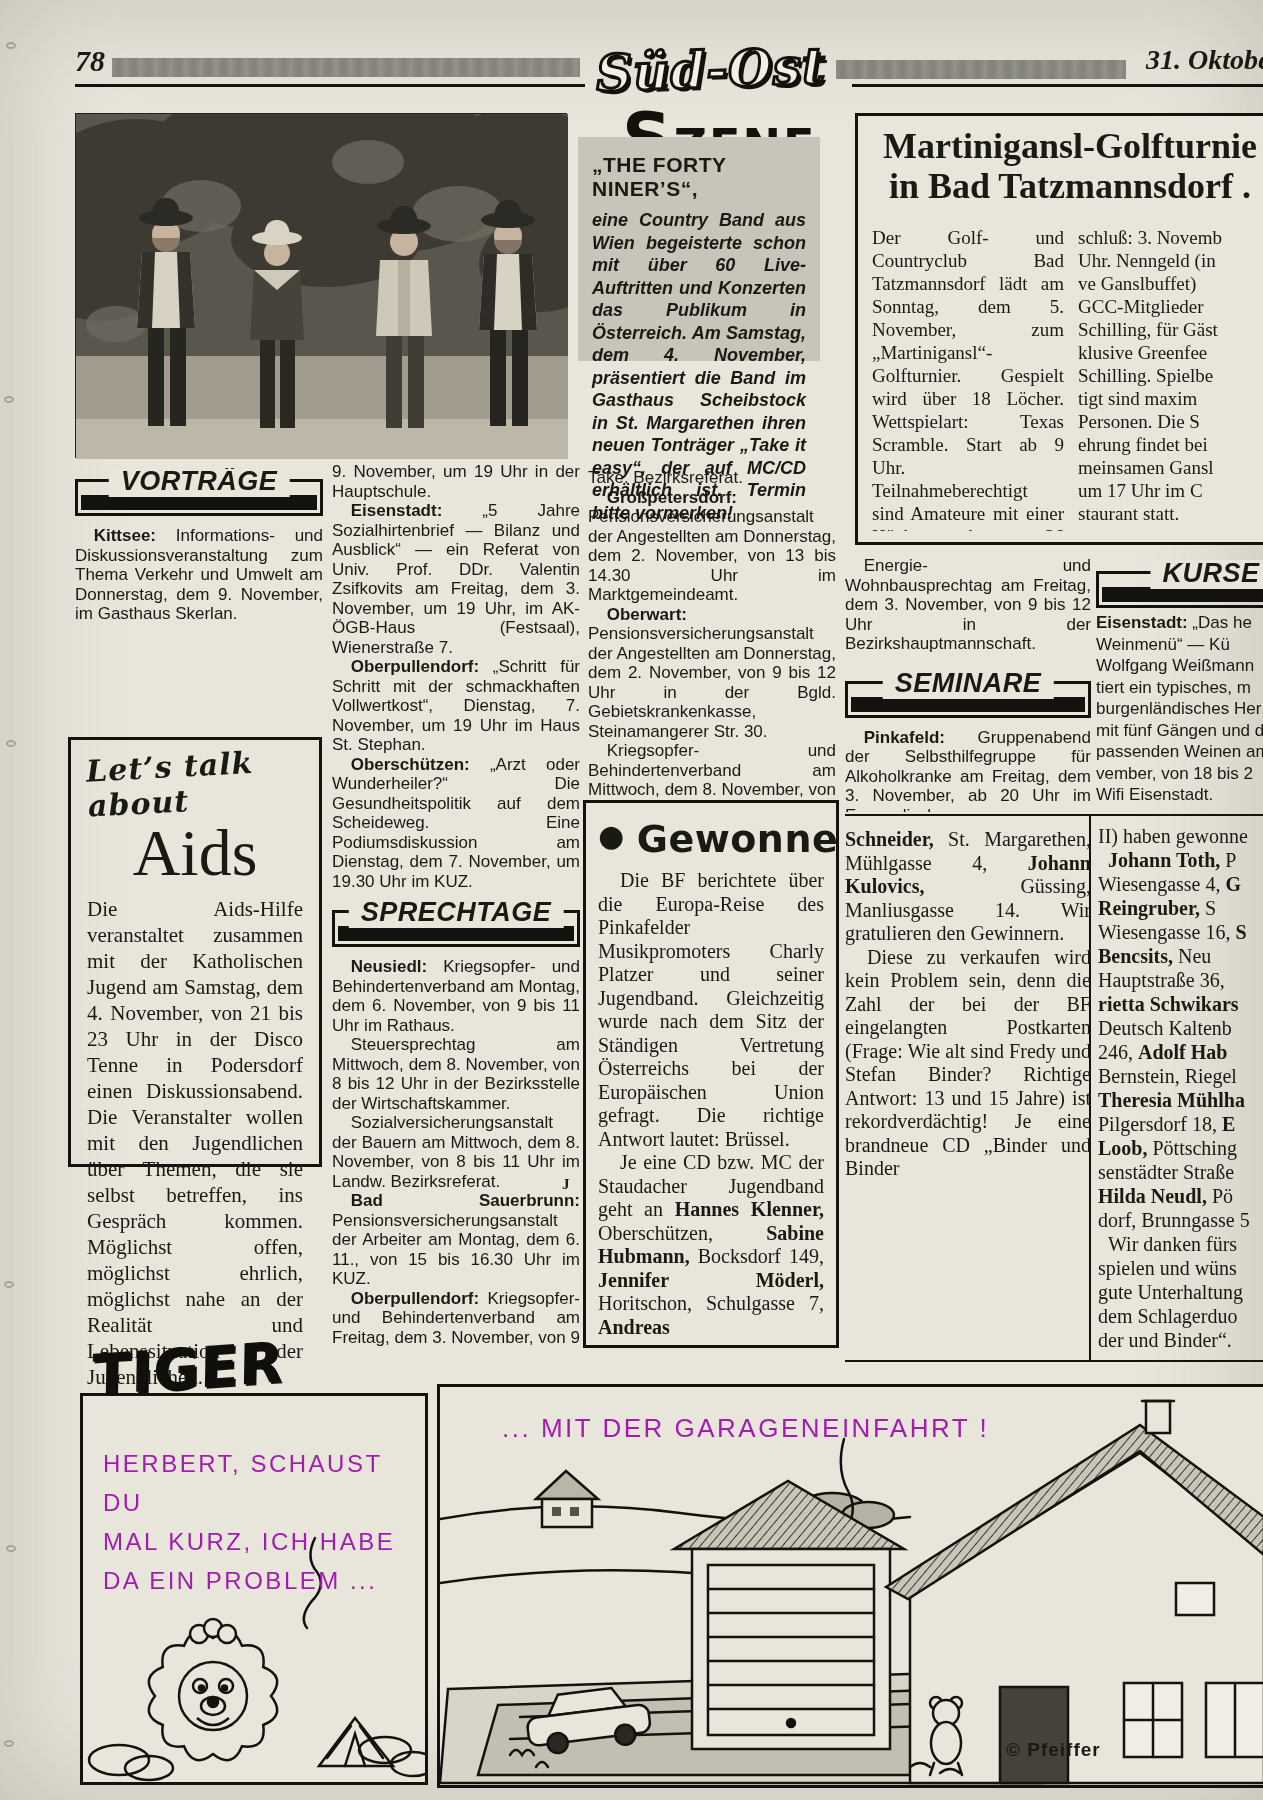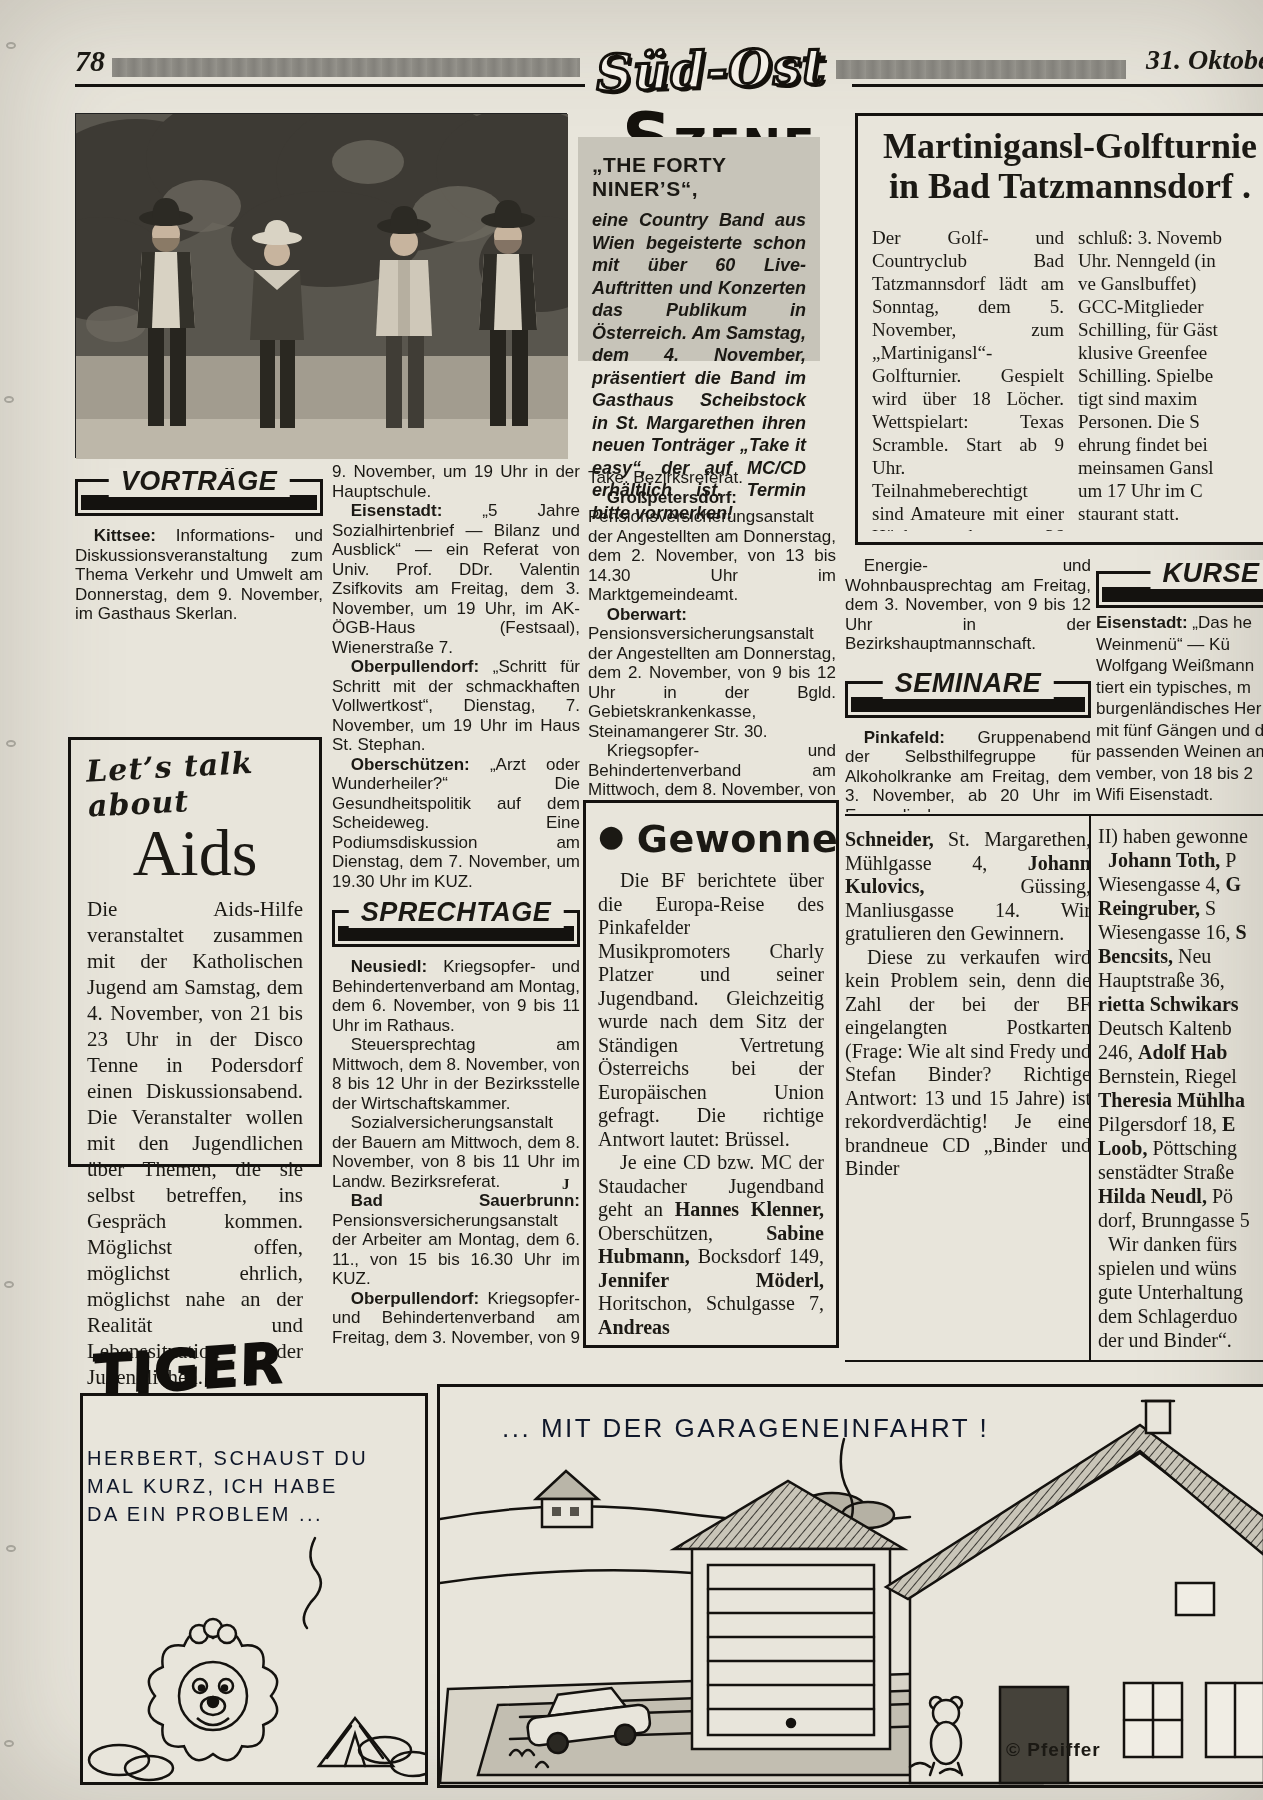--- a/index.html
+++ b/index.html
@@ -48,21 +48,21 @@
   .aids-body{font:400 21px "Liberation Serif",serif;line-height:26px;text-align:justify;}
   
   .gewbox{border:3px solid #14120f;padding:12px 12px;}
   .gew-head{font:800 38px "DejaVu Sans",sans-serif;letter-spacing:.5px;margin:2px 0 8px;}
   .gew-bullet{font-size:30px;vertical-align:6px;margin-right:12px;}
   .gewcol{font:400 20px "Liberation Serif",serif;line-height:23.5px;text-align:justify;}
   .gewcol .para{text-indent:1.1em;}
   .gewlines{font:400 20px "Liberation Serif",serif;line-height:24px;white-space:nowrap;overflow:hidden;}
   
   .panel{border:3px solid #14120f;background:#e8e5db;}
-  .hand{font-family:"Liberation Sans",sans-serif;letter-spacing:2.5px;color:#0f172a;}
+  .hand{font-family:"Liberation Sans",sans-serif;letter-spacing:2.5px;color:#a21caf;}
   .tiger{font:800 56px "DejaVu Sans",sans-serif;color:#110f0c;transform:rotate(-4deg) skewX(-5deg);
          letter-spacing:1px;text-shadow:2px 2px 0 #110f0c;}
   .credit{font:600 19px "Liberation Sans",sans-serif;letter-spacing:1px;}
   .punch{width:10px;height:7px;border:2px solid #8b887f;border-radius:50%;opacity:.65;}
   svg{display:block;}
 </style>
 </head>
 <body>
 
 <div id="page" data-name="newspaper-page">
@@ -329,21 +329,21 @@
         <circle cx="130" cy="300" r="34" fill="#e8e5db"></circle>
         <circle cx="117" cy="290" r="7" fill="#e8e5db"></circle>
           <circle cx="143" cy="290" r="7" fill="#e8e5db"></circle>
         <circle cx="118.5" cy="292" r="2.5" fill="#14120f"></circle>
           <circle cx="141.5" cy="292" r="2.5" fill="#14120f"></circle>
         <ellipse cx="130" cy="310" rx="12" ry="9" fill="#e8e5db"></ellipse>
         <circle cx="130" cy="306" r="5" fill="#14120f"></circle>
         <path d="M114 322 Q130 336 146 322" fill="none"></path>
       </g>
     </svg>
-    <div class="abs hand" style="left:4px;top:48px;font-size:20px;line-height:28px" data-name="speech-text-left">
+    <div class="abs hand" style="left:20px;top:48px;font-size:24px;line-height:39px" data-name="speech-text-left">
         <div class="tline">HERBERT, SCHAUST DU</div>
         <div class="tline">MAL KURZ, ICH HABE</div>
         <div class="tline">DA EIN PROBLEM ...</div>
       </div>
   </div>
   <div class="abs tiger" style="left:92px;top:1336px" data-name="tiger-logo">TIGER</div>
 
   <div class="abs panel" style="left:437px;top:1384px;width:830px;height:404px" data-name="comic-panel-right">
     <svg width="824" height="398" viewBox="0 0 824 398" data-name="comic-right-art">
       <defs>

